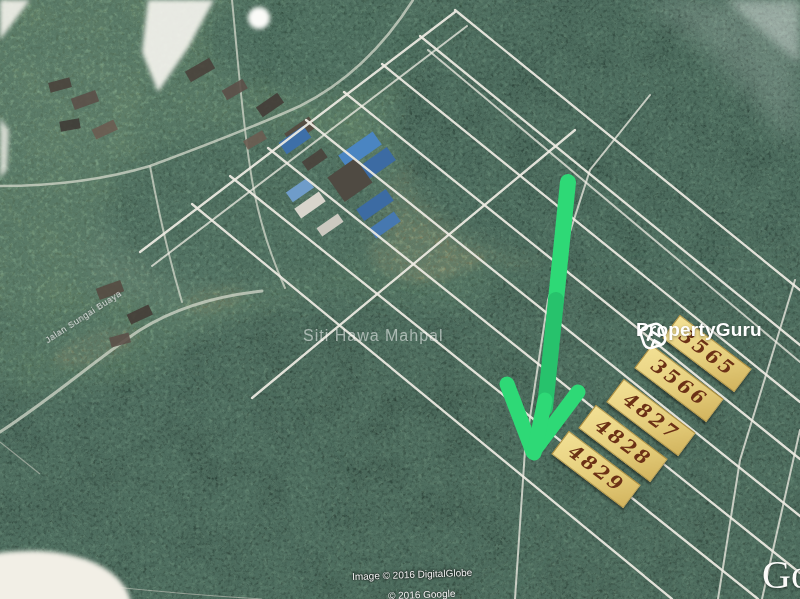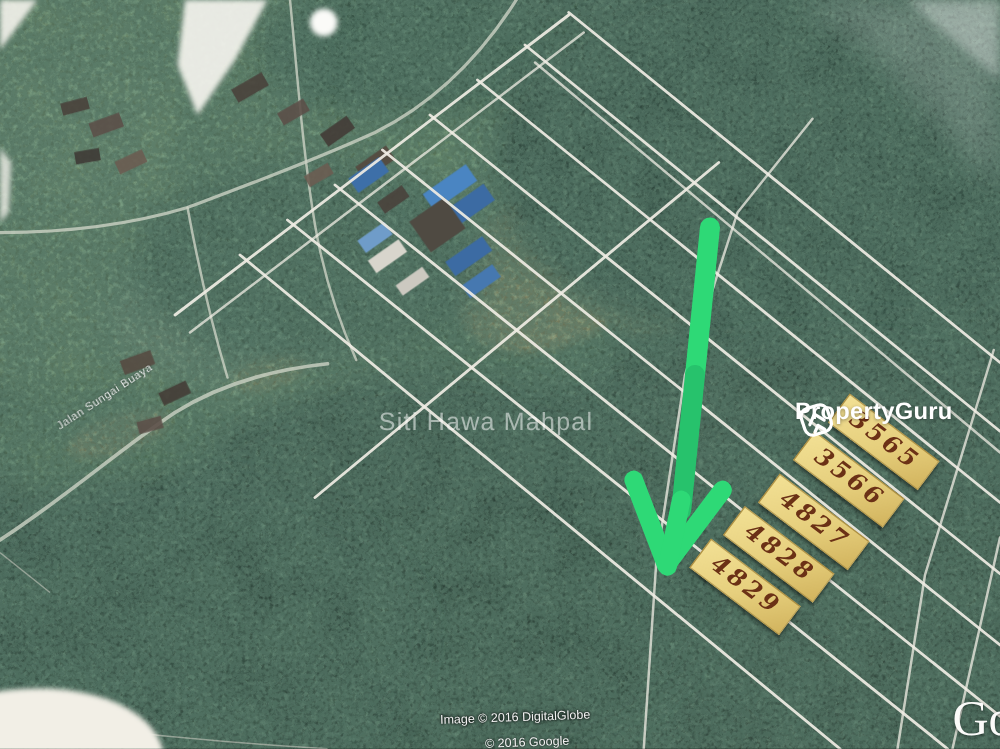--- a/index.html
+++ b/index.html
@@ -21,21 +21,21 @@
     background:linear-gradient(135deg,#f2e094 0%,var(--c-label_bg,#e6cf7d) 55%,#d2b45e 100%);
     border:1px solid rgba(140,110,40,.55);
     box-shadow:1px 2px 3px rgba(0,0,0,.45);
     color:var(--c-label_text,#6b3116);
     font-family:"DejaVu Serif",serif;font-style:italic;font-weight:bold;
     font-size:19px;line-height:25px;text-align:center;letter-spacing:3px;
   }
   
   .agent-watermark{
     position:absolute;left:303px;top:327px;
-    font-size:20px;letter-spacing:1px;color:rgba(255,255,255,.52);white-space:nowrap;text-align:right;
+    font-size:16px;letter-spacing:1px;color:rgba(255,255,255,.52);white-space:nowrap;text-align:right;
   }
   .brand-watermark{
     position:absolute;left:636px;top:319px;display:flex;align-items:center;gap:6px;
     color:#fff;
   }
   .brand-watermark .brand-text{
     font-size:19px;font-weight:bold;letter-spacing:.2px;
     text-shadow:0 1px 3px rgba(0,0,0,.4);white-space:nowrap;
   }
   .road-label{

